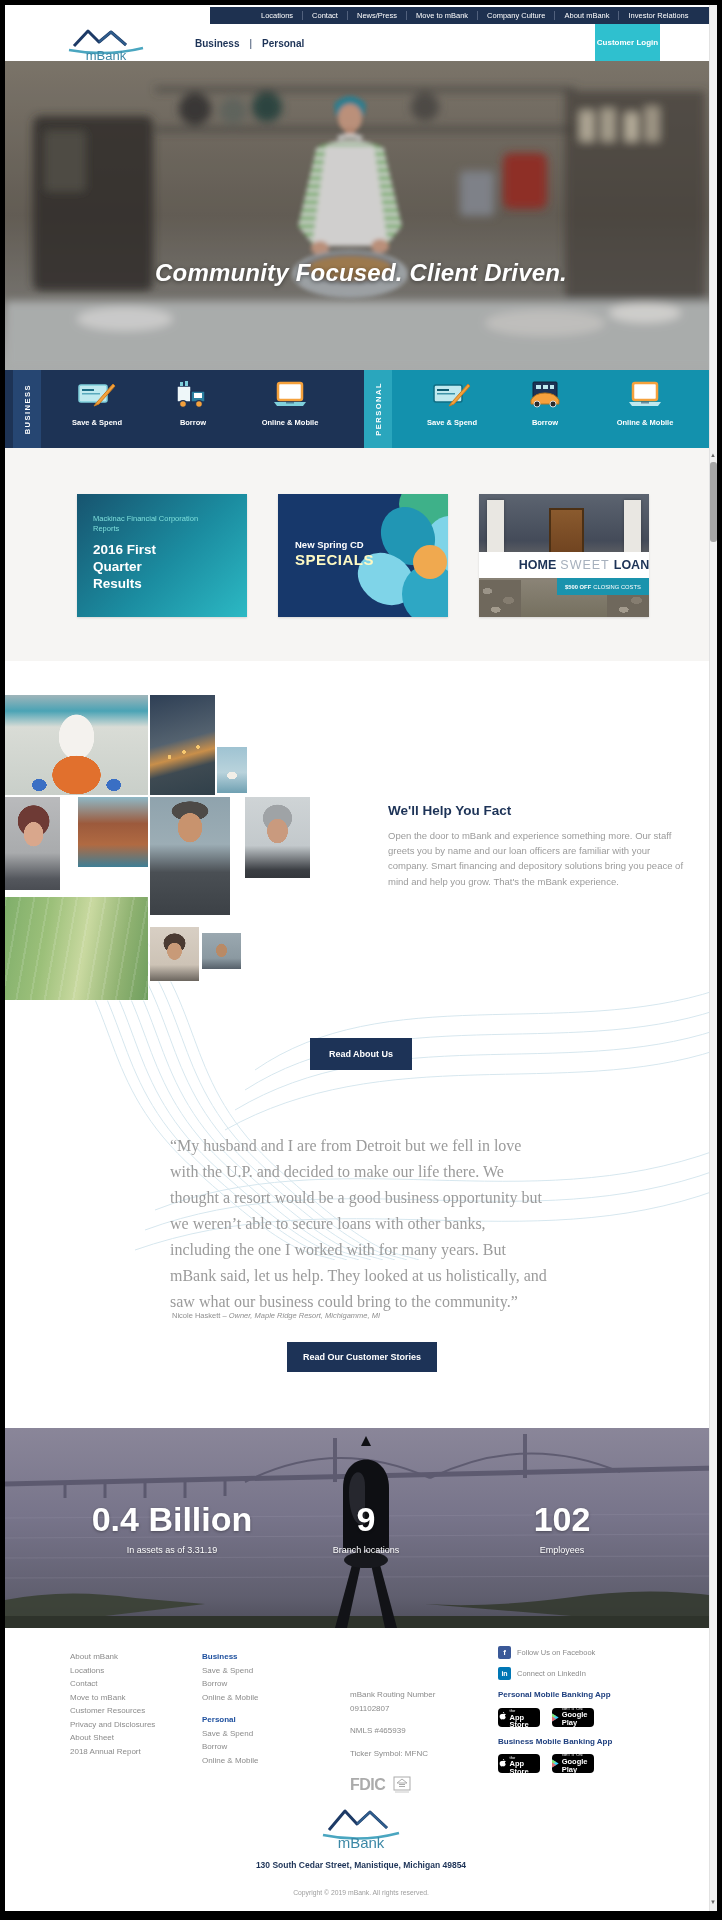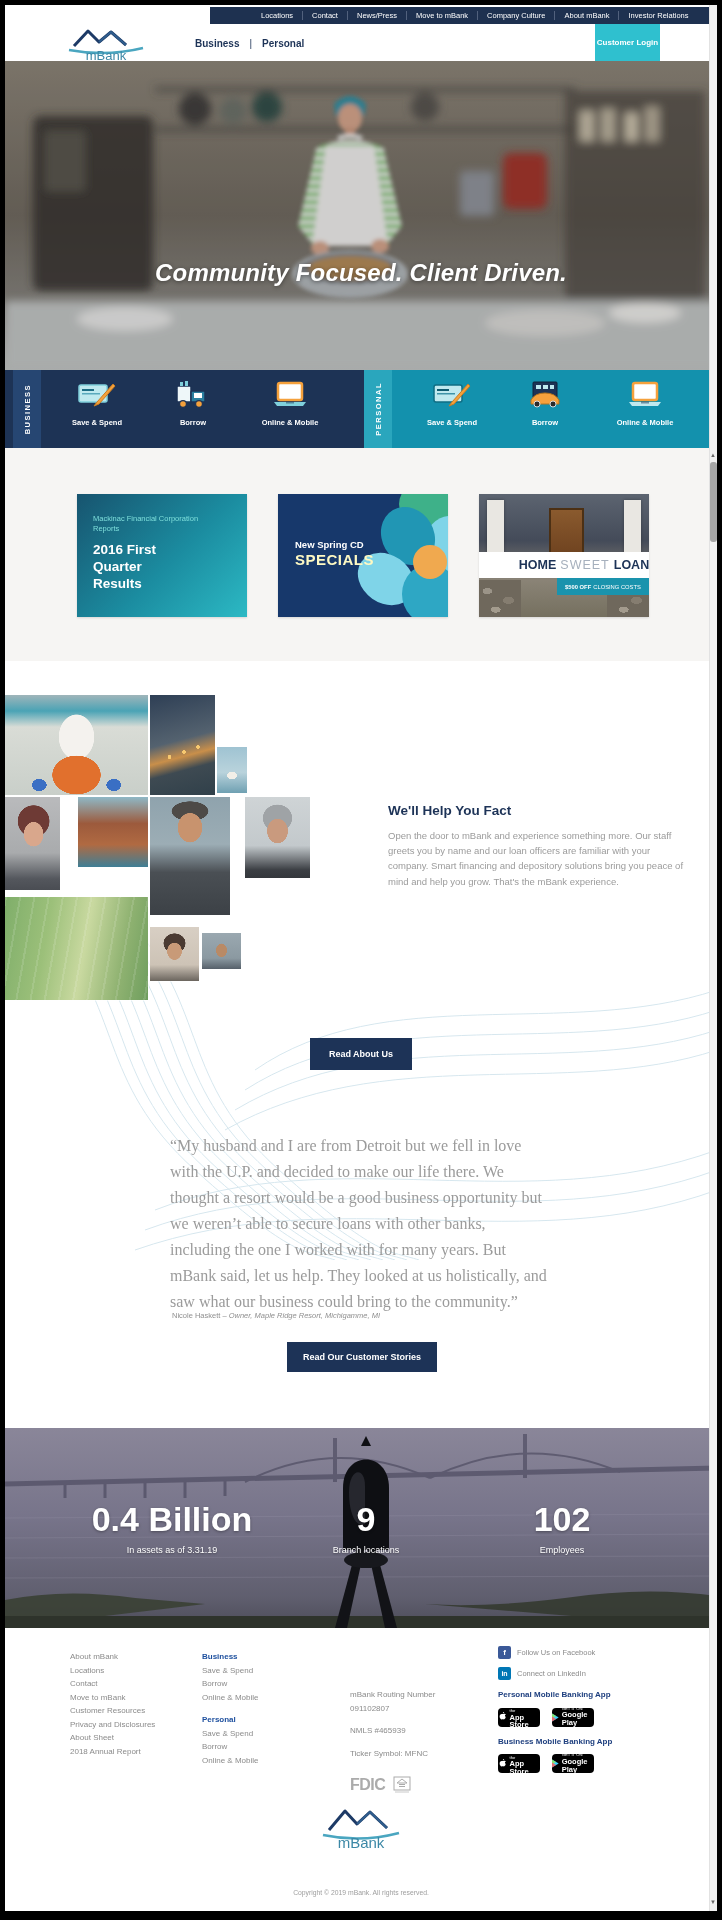--- a/index.html
+++ b/index.html
@@ -531,20 +531,21 @@
       </div>
     </div>
   </div>
 
   <svg class="abs" style="left:319px;top:1804px;" width="84" height="48" viewBox="0 0 84 48">
     <path d="M10 26 L26 7 L38 20 L51 8 L68 24" fill="none" stroke="#1d3a66" stroke-width="3" stroke-linejoin="round"></path>
     <path d="M38 20 L51 8 L68 24" fill="none" stroke="#2f5e8e" stroke-width="2"></path>
     <path d="M4 31 Q 42 39 80 29" fill="none" stroke="#4aa6c0" stroke-width="2.6"></path>
     <text x="42" y="44" text-anchor="middle" font-size="15" fill="#3c88a6" font-family="Liberation Sans, sans-serif">mBank</text>
   </svg>
+  <div class="addr">130 South Cedar Street, Manistique, Michigan 49854</div>
   <div class="copyr">Copyright © 2019 mBank.  All rights reserved.</div>
 
   <div class="sb-track"></div>
   <div class="sb-thumb"></div>
   <div class="sb-arrow" style="top:452px;">▲</div>
   <div class="sb-arrow" style="top:1899px;">▼</div>
 
   <div class="frame" style="left:0;top:0;width:722px;height:5px;"></div>
   <div class="frame" style="left:0;top:0;width:5px;height:1920px;"></div>
   <div class="frame" style="left:717px;top:0;width:5px;height:1920px;"></div>

